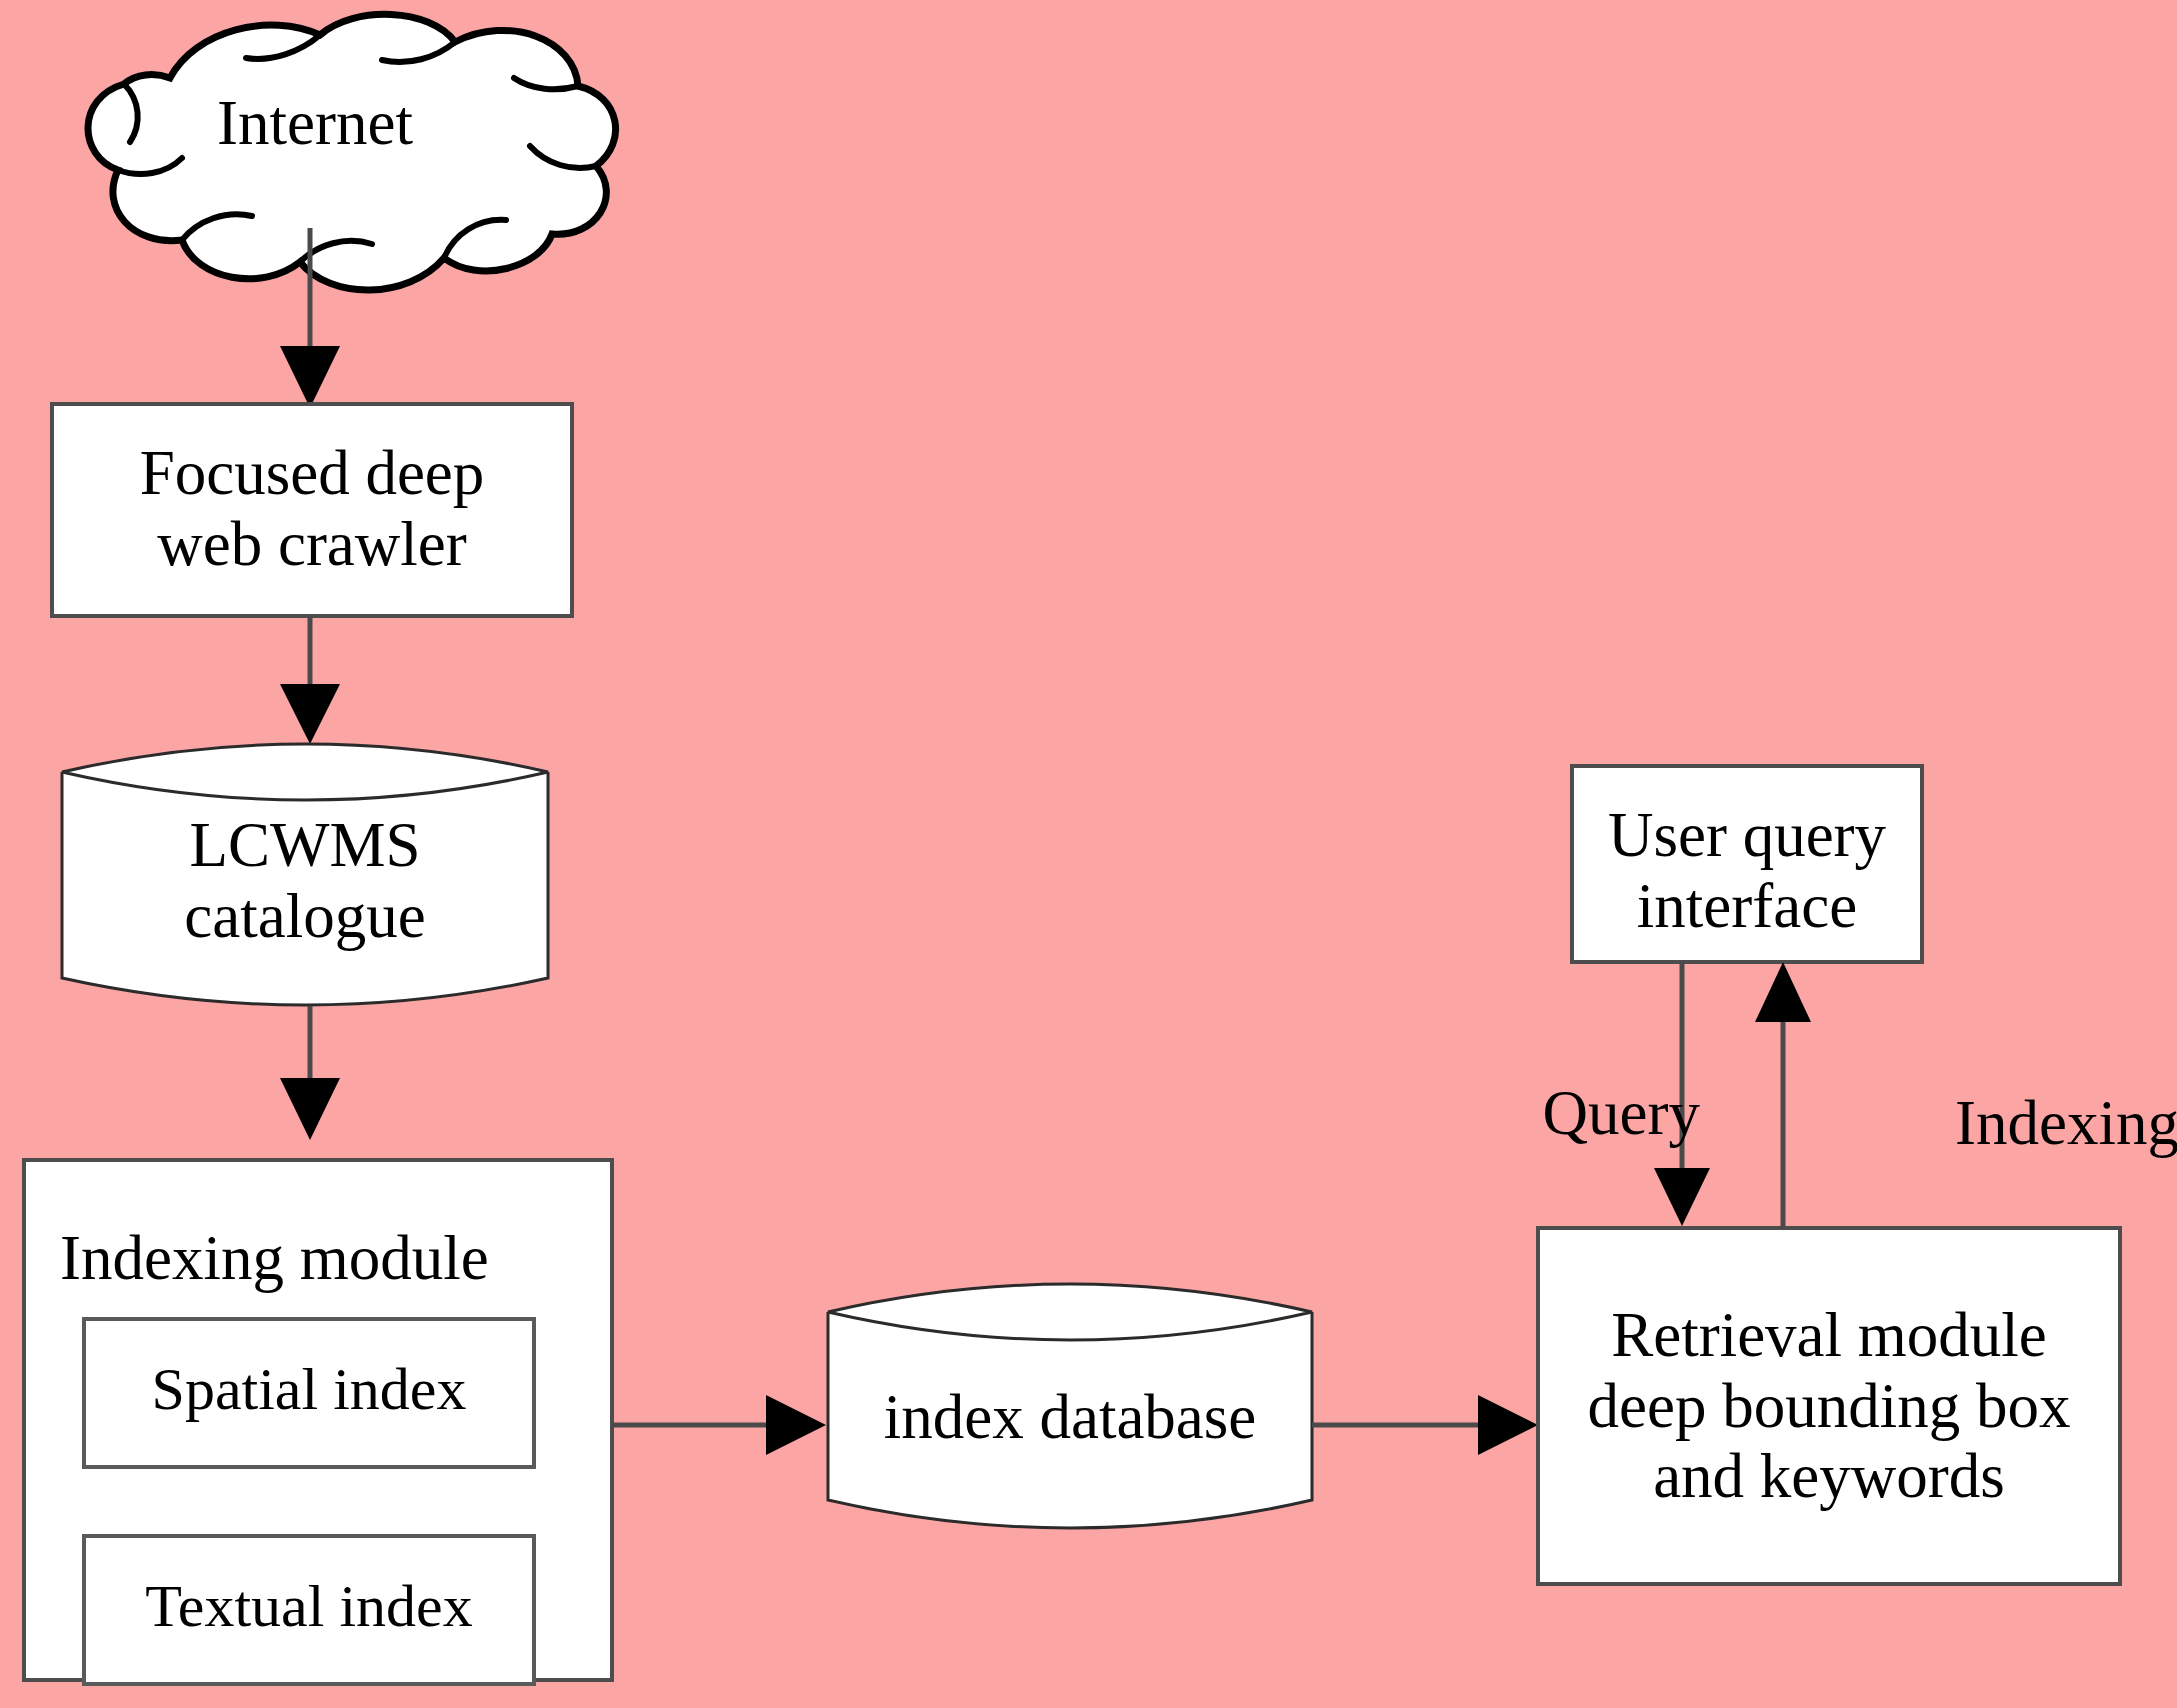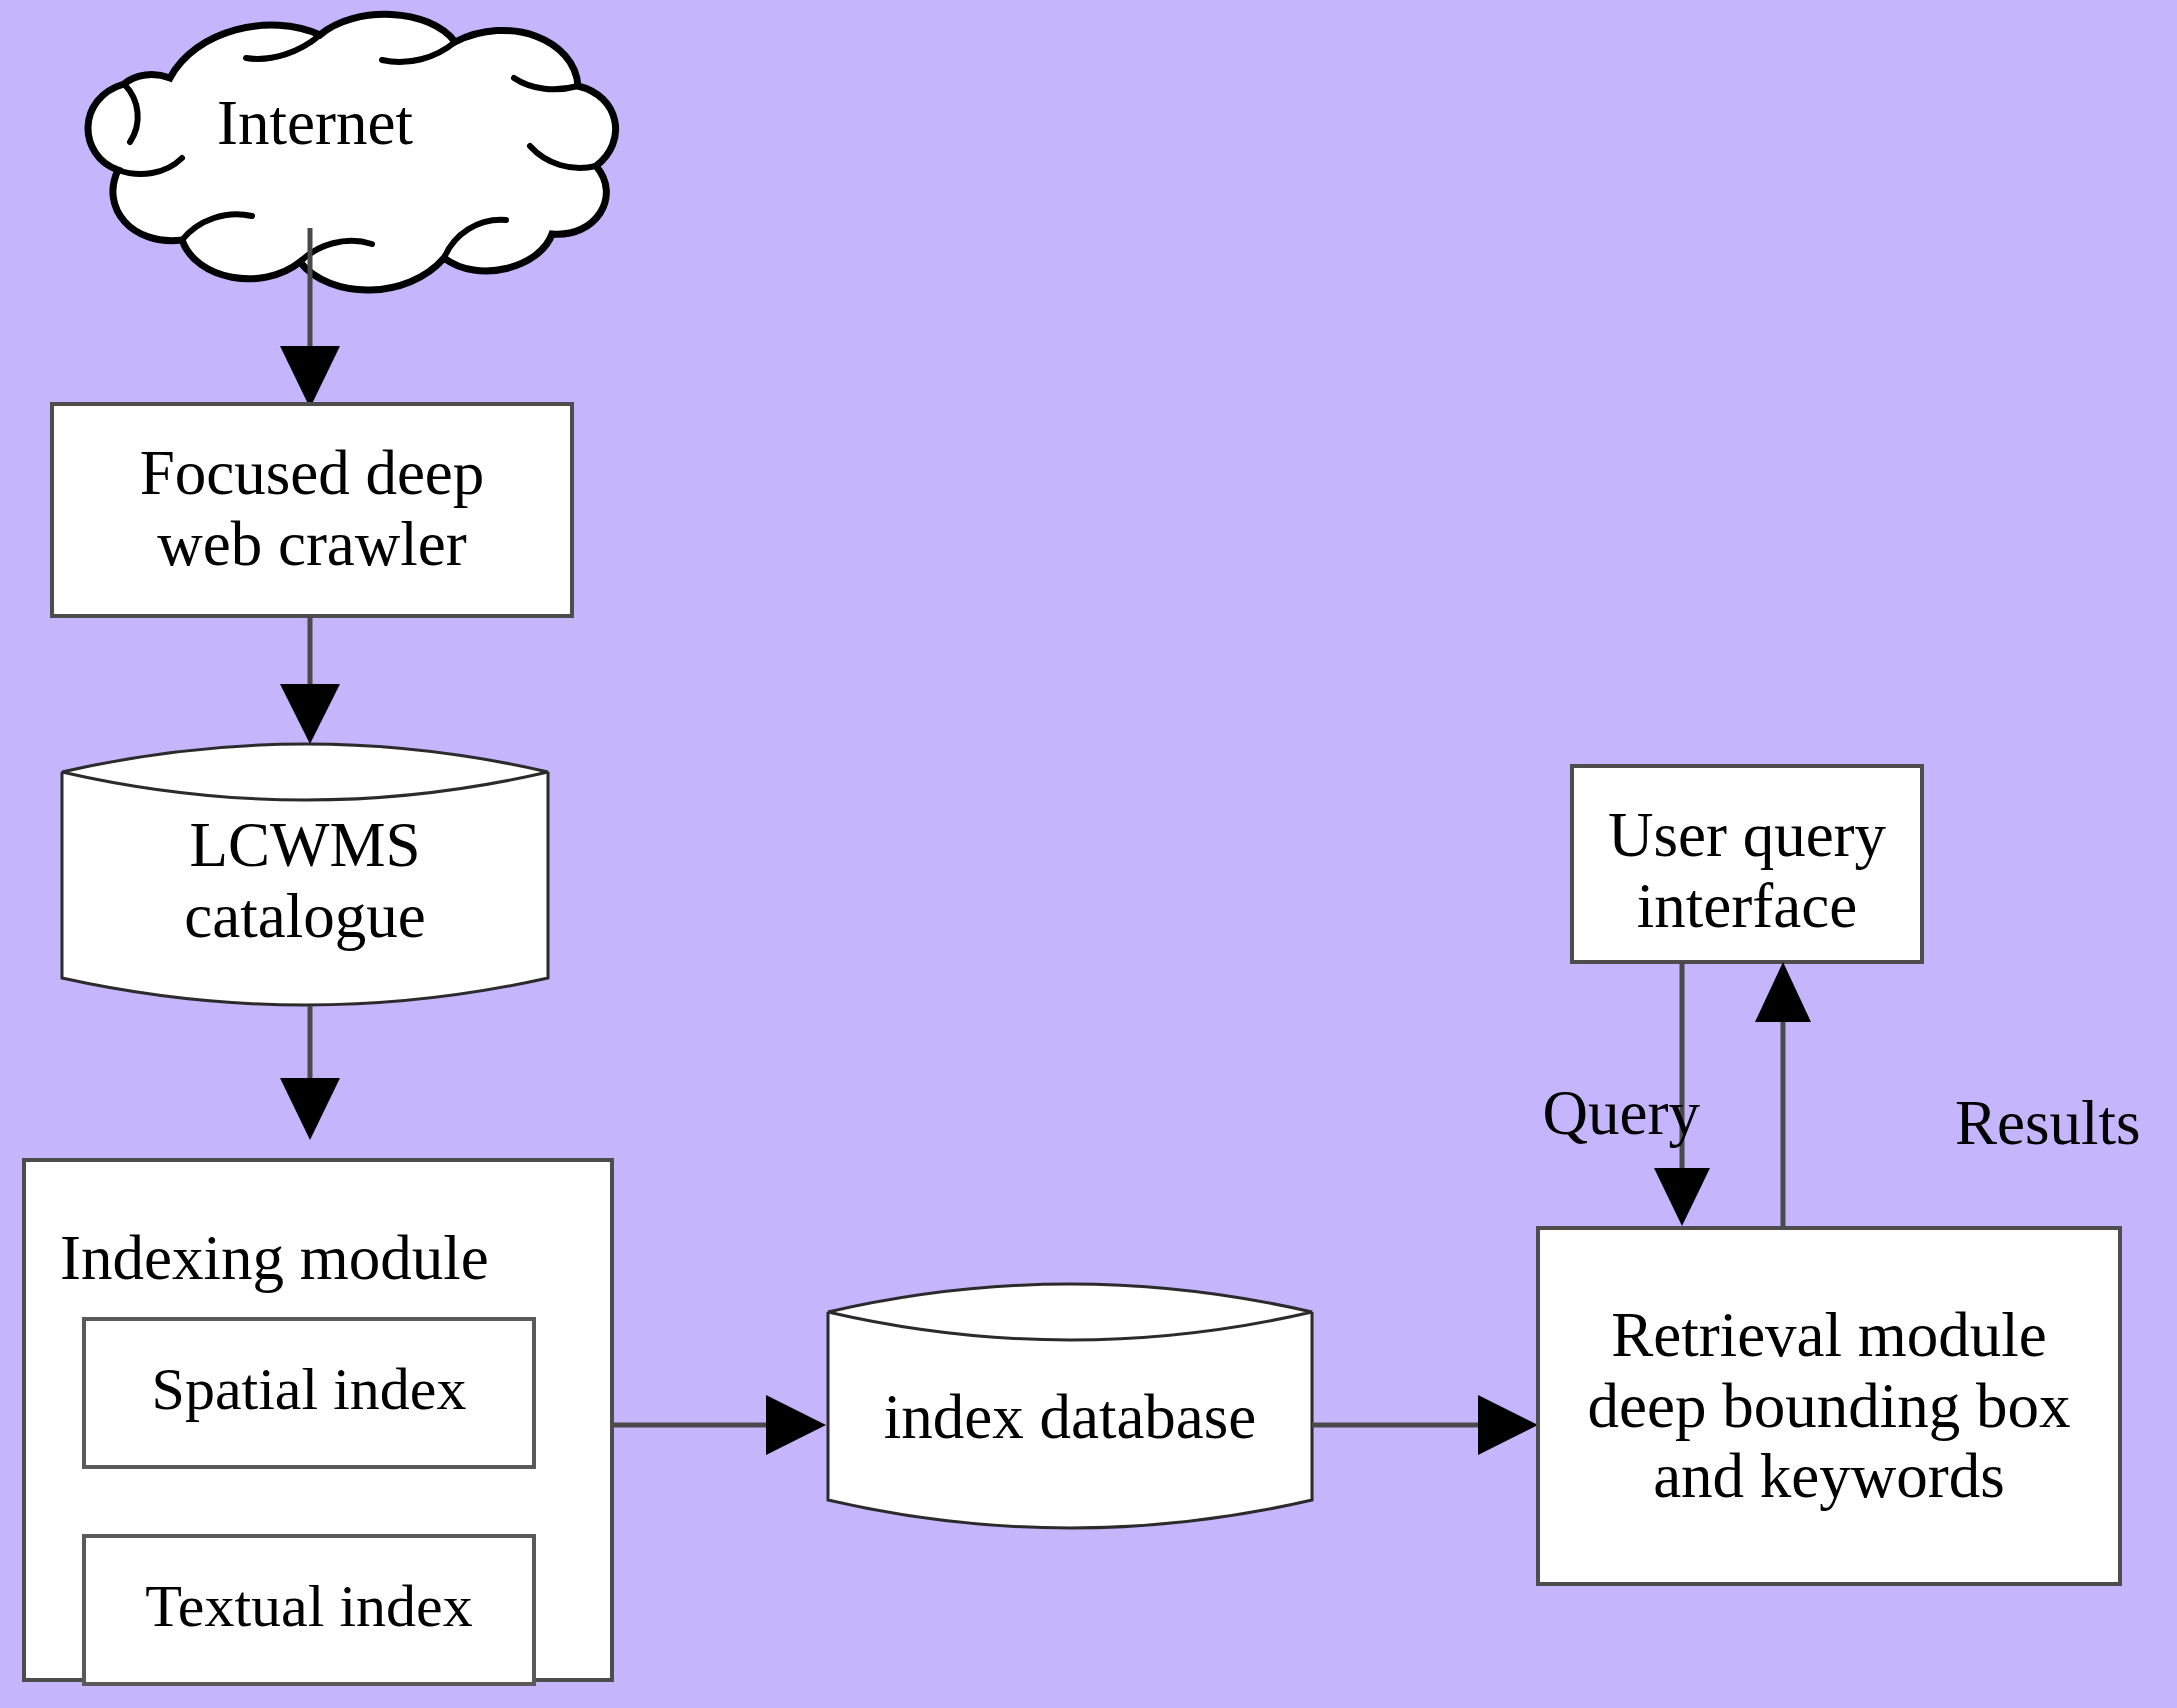--- a/index.html
+++ b/index.html
@@ -4,21 +4,21 @@
 <style>
   html, body {
     margin: 0;
     padding: 0;
     background: #ffffff;
   }
   #page {
     position: relative;
     width: 2177px;
     height: 1708px;
-    background: #c4b5fd;
+    background: #fca5a5;
     overflow: hidden;
     font-family: "Liberation Serif", "DejaVu Serif", serif;
   }
   svg.diagram {
     position: absolute;
     left: 0;
     top: 0;
     width: 2177px;
     height: 1708px;
   }
@@ -182,15 +182,15 @@
 
   <div class="lbl lbl-uqi" style="left:1572px; top:800px; width:350px;">User query
 interface</div>
 
   <div class="lbl lbl-retr" style="left:1538px; top:1300px; width:582px;">Retrieval module
 deep bounding box
 and keywords</div>
 
   <div class="lbl lbl-query" style="left:1490px; top:1078px; width:210px; text-align:right;">Query</div>
 
-  <div class="lbl lbl-results" style="left:1955px; top:1088px; width:215px; text-align:left;">Results</div>
+  <div class="lbl lbl-results" style="left:1955px; top:1088px; width:215px; text-align:left;">Indexing</div>
 
 </div>
 
 </body></html>

